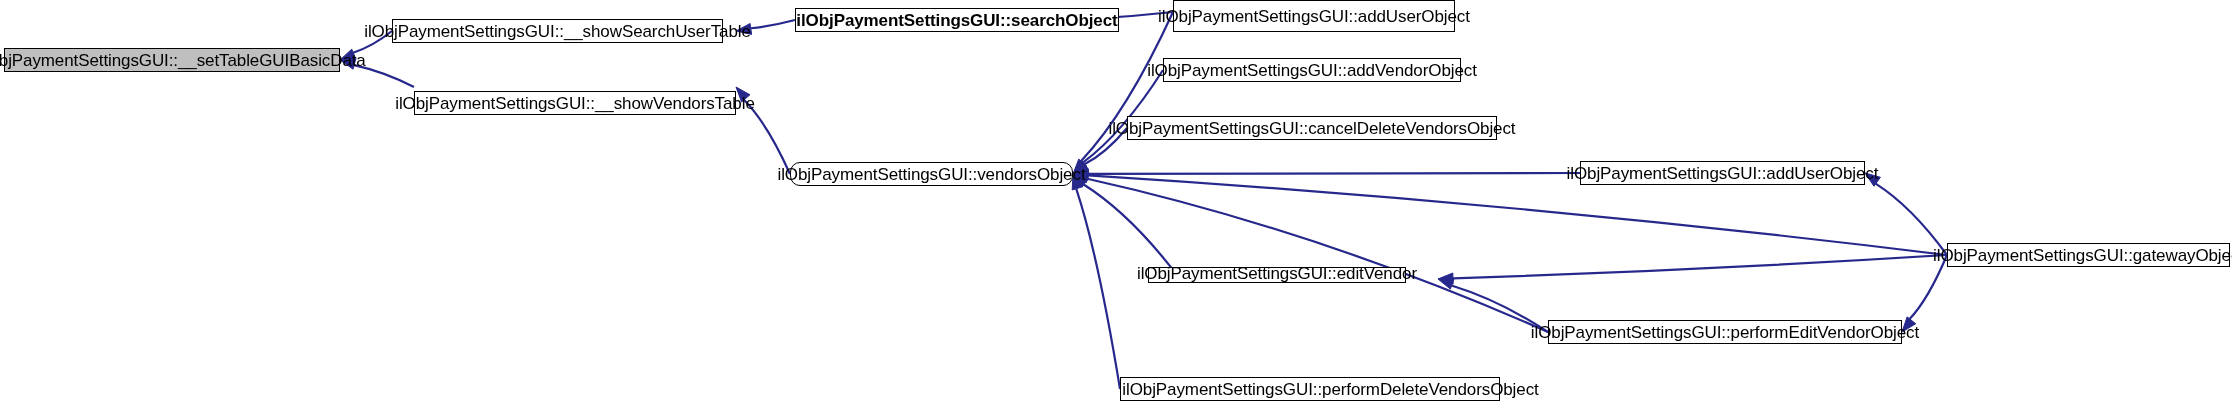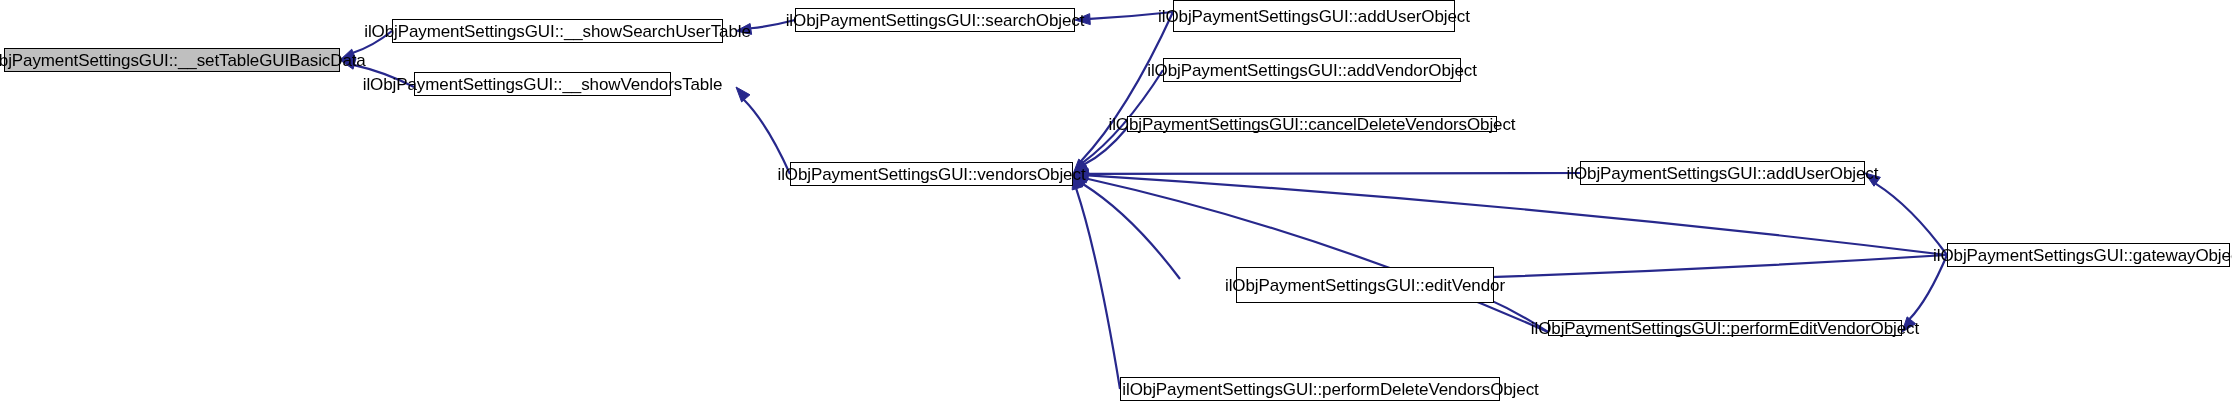--- a/index.html
+++ b/index.html
@@ -96,47 +96,47 @@
       <path d="M 1120 389 Q 1098.1017102418632 254.82697238299085 1076.2034204837262 188.65394476598172" class="edge-path"></path>
       <polygon points="1073,174 1082.7013446971148,186.69385327895992 1072.1962824240343,189.95631655671457" class="edge-head"></polygon>
     </svg>
   <div id="node-layer">
       <div class="node highlight" style="left: 4px; top: 48px; width: 336px; height: 24px;">
         <span class="node-label">ilObjPaymentSettingsGUI::__setTableGUIBasicData</span>
       </div>
       <div class="node" style="left: 392px; top: 19px; width: 331px; height: 24px;">
         <span class="node-label">ilObjPaymentSettingsGUI::__showSearchUserTable</span>
       </div>
-      <div class="node" style="left: 414px; top: 72px; width: 257px; height: 24px; text-align: right;">
+      <div class="node" style="left: 414px; top: 91px; width: 322px; height: 24px; text-align: right;">
         <span class="node-label">ilObjPaymentSettingsGUI::__showVendorsTable</span>
       </div>
-      <div class="node" style="left: 795px; top: 8px; width: 280px; height: 24px;">
+      <div class="node" style="left: 795px; top: 8px; width: 324px; height: 24px; font-weight: bold;">
         <span class="node-label">ilObjPaymentSettingsGUI::searchObject</span>
       </div>
       <div class="node" style="left: 1173px; top: 0px; width: 282px; height: 32px;">
         <span class="node-label">ilObjPaymentSettingsGUI::addUserObject</span>
       </div>
       <div class="node" style="left: 1163px; top: 58px; width: 298px; height: 24px;">
         <span class="node-label">ilObjPaymentSettingsGUI::addVendorObject</span>
       </div>
-      <div class="node" style="left: 1127px; top: 116px; width: 370px; height: 16px;">
+      <div class="node" style="left: 1127px; top: 116px; width: 370px; height: 24px;">
         <span class="node-label">ilObjPaymentSettingsGUI::cancelDeleteVendorsObject</span>
       </div>
-      <div class="node" style="left: 790px; top: 162px; width: 283px; height: 24px;">
+      <div class="node" style="left: 790px; top: 162px; width: 283px; height: 24px; border-radius: 10px;">
         <span class="node-label">ilObjPaymentSettingsGUI::vendorsObject</span>
       </div>
       <div class="node" style="left: 1580px; top: 161px; width: 285px; height: 24px;">
         <span class="node-label">ilObjPaymentSettingsGUI::addUserObject</span>
       </div>
       <div class="node" style="left: 1947px; top: 243px; width: 283px; height: 24px;">
         <span class="node-label">ilObjPaymentSettingsGUI::gatewayObject</span>
       </div>
-      <div class="node" style="left: 1236px; top: 267px; width: 258px; height: 36px;">
+      <div class="node" style="left: 1148px; top: 267px; width: 258px; height: 16px; align-items: flex-end;">
         <span class="node-label">ilObjPaymentSettingsGUI::editVendor</span>
       </div>
-      <div class="node" style="left: 1548px; top: 320px; width: 354px; height: 16px;">
+      <div class="node" style="left: 1548px; top: 320px; width: 354px; height: 24px;">
         <span class="node-label">ilObjPaymentSettingsGUI::performEditVendorObject</span>
       </div>
       <div class="node" style="left: 1120px; top: 377px; width: 380px; height: 24px; padding-left: 41px;">
         <span class="node-label">ilObjPaymentSettingsGUI::performDeleteVendorsObject</span>
       </div>
     </div>
 </div>
 
 </body></html>

